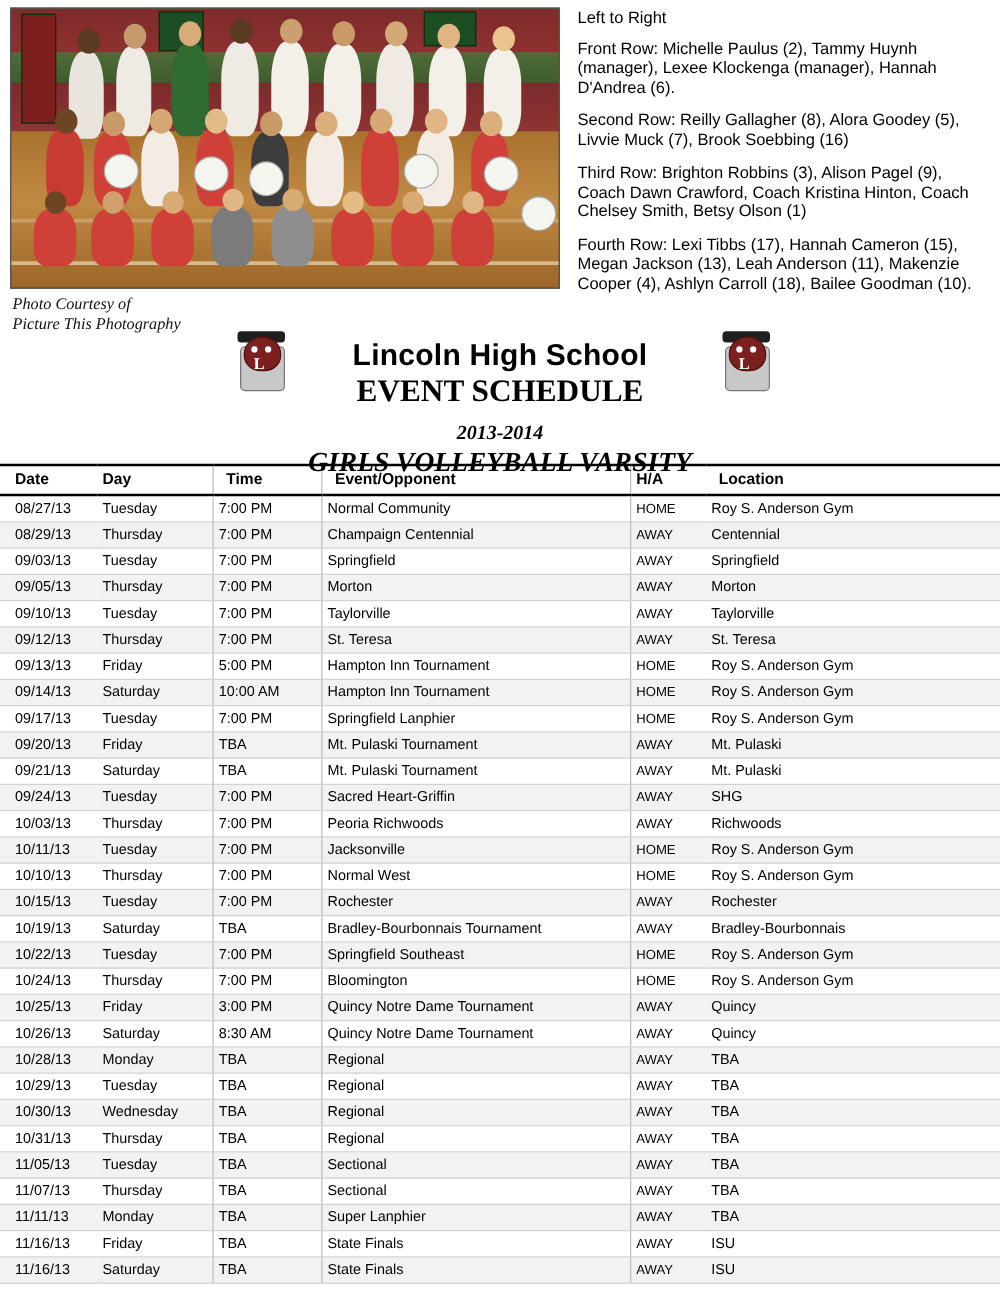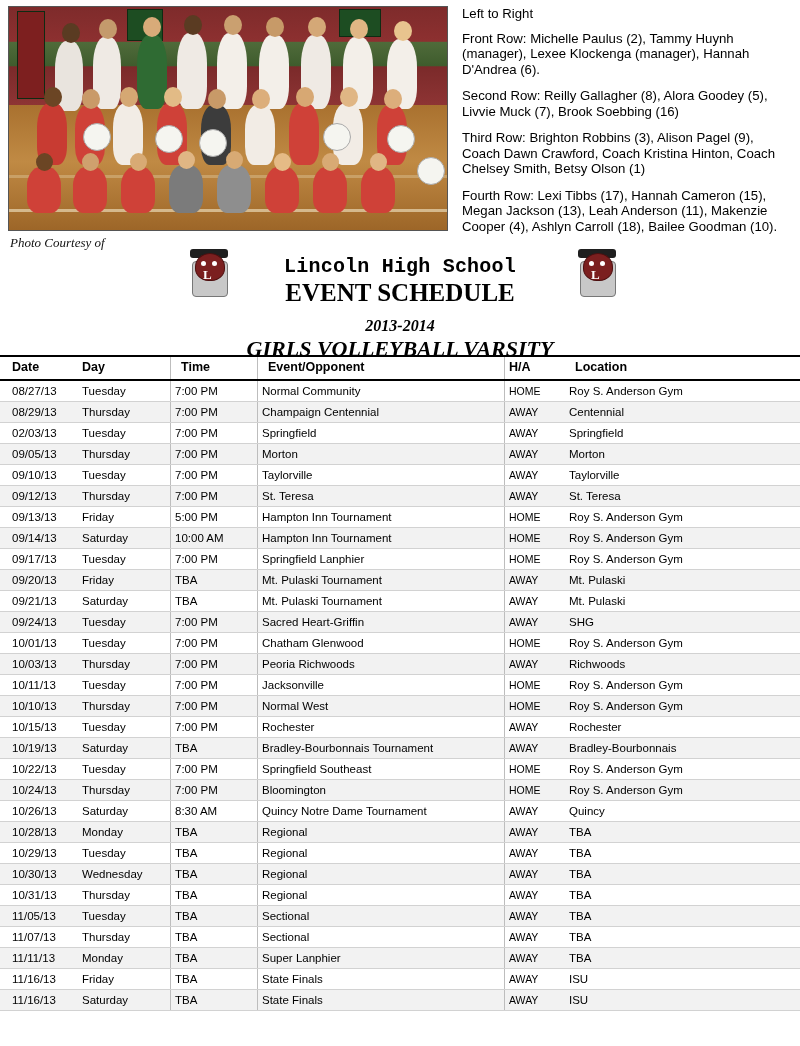--- a/index.html
+++ b/index.html
@@ -117,23 +117,23 @@
   }
   .mascot .m-letter {
     position:absolute; left:17px; top:18px; color:#fff; font-size:13px; font-weight:bold;
     font-family:"Liberation Serif", serif;
   }
   .title-center {
     text-align: center;
     padding-top: 2px;
   }
   .school-name {
-    font-family: Liberation Mono, monospace;
+    font-family: Liberation Sans, sans-serif;
     font-weight: bold;
-    font-size: 20px;
+    font-size: 24px;
     letter-spacing: .2px;
   }
   .event-schedule {
     font-family: "Liberation Serif", serif;
     font-weight: bold;
     font-size: 25px;
     margin-top: 1px;
   }
   .season {
     font-family: "Liberation Serif", serif;
@@ -270,20 +270,21 @@
         <div style="position:absolute;left:74px;top:116px;width:26px;height:26px;border-radius:50%;background:#f5f5f0;border:1px solid #aaa;"></div>
         <div style="position:absolute;left:146px;top:118px;width:26px;height:26px;border-radius:50%;background:#f5f5f0;border:1px solid #aaa;"></div>
         <div style="position:absolute;left:190px;top:122px;width:26px;height:26px;border-radius:50%;background:#f5f5f0;border:1px solid #aaa;"></div>
         <div style="position:absolute;left:314px;top:116px;width:26px;height:26px;border-radius:50%;background:#f5f5f0;border:1px solid #aaa;"></div>
         <div style="position:absolute;left:378px;top:118px;width:26px;height:26px;border-radius:50%;background:#f5f5f0;border:1px solid #aaa;"></div>
         <div style="position:absolute;left:408px;top:150px;width:26px;height:26px;border-radius:50%;background:#f5f5f0;border:1px solid #aaa;"></div>
       </div>
 
       <div class="photo-credit">
         <div>Photo Courtesy of</div>
+        <div>Picture This Photography</div>
       </div>
     </div>
 
     <div class="roster">
       <p class="lead">Left to Right</p>
       <p>Front Row:  Michelle Paulus (2), Tammy Huynh (manager), Lexee Klockenga (manager), Hannah D'Andrea (6).</p>
       <p>Second Row: Reilly Gallagher (8), Alora Goodey (5), Livvie Muck (7), Brook Soebbing (16)</p>
       <p>Third Row:  Brighton Robbins (3), Alison Pagel (9), Coach Dawn Crawford, Coach Kristina Hinton, Coach Chelsey Smith, Betsy Olson (1)</p>
       <p>Fourth Row:  Lexi Tibbs (17), Hannah Cameron (15), Megan Jackson (13), Leah Anderson (11), Makenzie Cooper (4), Ashlyn Carroll (18), Bailee Goodman (10).</p>
     </div>
@@ -339,21 +340,21 @@
         </tr>
         <tr>
           <td class="col-date">08/29/13</td>
           <td class="col-day">Thursday</td>
           <td class="col-time">7:00 PM</td>
           <td class="col-event">Champaign Centennial</td>
           <td class="col-ha">AWAY</td>
           <td class="col-loc">Centennial</td>
         </tr>
         <tr>
-          <td class="col-date">02/03/13</td>
+          <td class="col-date">09/03/13</td>
           <td class="col-day">Tuesday</td>
           <td class="col-time">7:00 PM</td>
           <td class="col-event">Springfield</td>
           <td class="col-ha">AWAY</td>
           <td class="col-loc">Springfield</td>
         </tr>
         <tr>
           <td class="col-date">09/05/13</td>
           <td class="col-day">Thursday</td>
           <td class="col-time">7:00 PM</td>
@@ -419,28 +420,20 @@
         </tr>
         <tr>
           <td class="col-date">09/24/13</td>
           <td class="col-day">Tuesday</td>
           <td class="col-time">7:00 PM</td>
           <td class="col-event">Sacred Heart-Griffin</td>
           <td class="col-ha">AWAY</td>
           <td class="col-loc">SHG</td>
         </tr>
         <tr>
-          <td class="col-date">10/01/13</td>
-          <td class="col-day">Tuesday</td>
-          <td class="col-time">7:00 PM</td>
-          <td class="col-event">Chatham Glenwood</td>
-          <td class="col-ha">HOME</td>
-          <td class="col-loc">Roy S. Anderson Gym</td>
-        </tr>
-        <tr>
           <td class="col-date">10/03/13</td>
           <td class="col-day">Thursday</td>
           <td class="col-time">7:00 PM</td>
           <td class="col-event">Peoria Richwoods</td>
           <td class="col-ha">AWAY</td>
           <td class="col-loc">Richwoods</td>
         </tr>
         <tr>
           <td class="col-date">10/11/13</td>
           <td class="col-day">Tuesday</td>
@@ -481,20 +474,28 @@
           <td class="col-ha">HOME</td>
           <td class="col-loc">Roy S. Anderson Gym</td>
         </tr>
         <tr>
           <td class="col-date">10/24/13</td>
           <td class="col-day">Thursday</td>
           <td class="col-time">7:00 PM</td>
           <td class="col-event">Bloomington</td>
           <td class="col-ha">HOME</td>
           <td class="col-loc">Roy S. Anderson Gym</td>
+        </tr>
+        <tr>
+          <td class="col-date">10/25/13</td>
+          <td class="col-day">Friday</td>
+          <td class="col-time">3:00 PM</td>
+          <td class="col-event">Quincy Notre Dame Tournament</td>
+          <td class="col-ha">AWAY</td>
+          <td class="col-loc">Quincy</td>
         </tr>
         <tr>
           <td class="col-date">10/26/13</td>
           <td class="col-day">Saturday</td>
           <td class="col-time">8:30 AM</td>
           <td class="col-event">Quincy Notre Dame Tournament</td>
           <td class="col-ha">AWAY</td>
           <td class="col-loc">Quincy</td>
         </tr>
         <tr>

